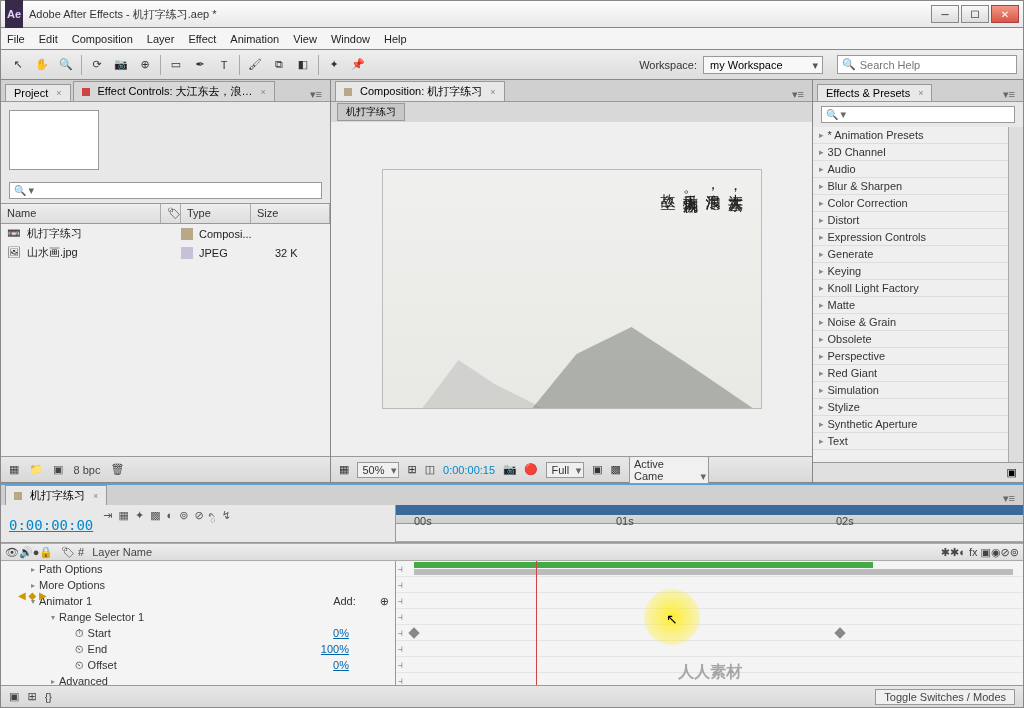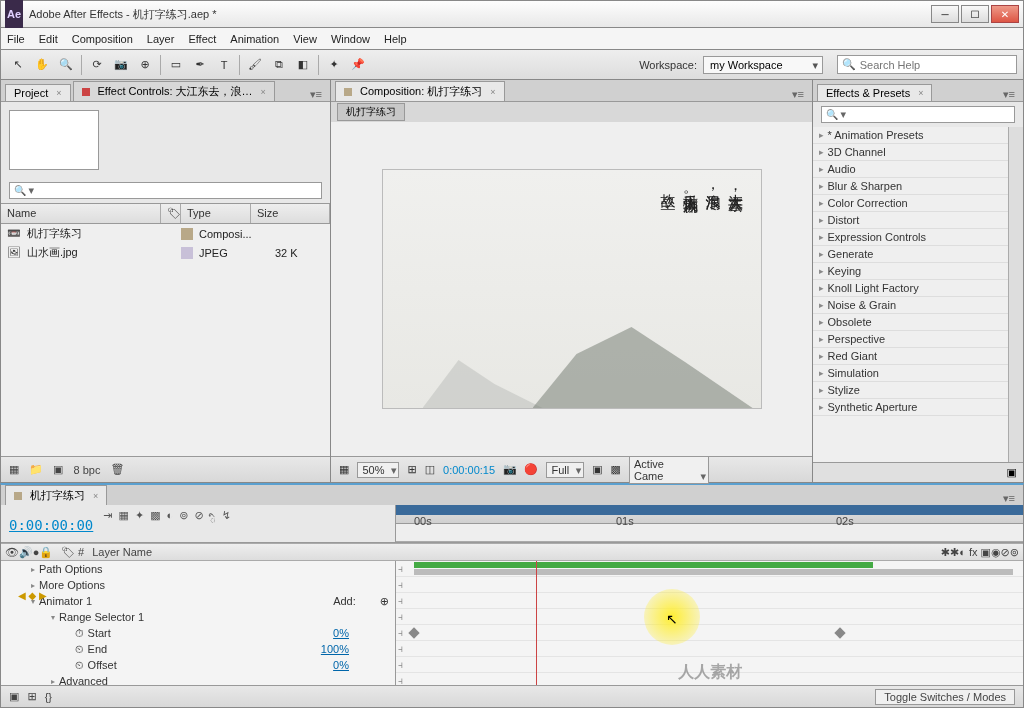--- a/index.html
+++ b/index.html
@@ -249,27 +249,29 @@
         <div class="fx-item">* Animation Presets</div>
         <div class="fx-item">3D Channel</div>
         <div class="fx-item">Audio</div>
         <div class="fx-item">Blur &amp; Sharpen</div>
         <div class="fx-item">Color Correction</div>
         <div class="fx-item">Distort</div>
         <div class="fx-item">Expression Controls</div>
         <div class="fx-item">Generate</div>
         <div class="fx-item">Keying</div>
         <div class="fx-item">Knoll Light Factory</div>
+        <div class="fx-item">Matte</div>
         <div class="fx-item">Noise &amp; Grain</div>
         <div class="fx-item">Obsolete</div>
         <div class="fx-item">Perspective</div>
         <div class="fx-item">Red Giant</div>
         <div class="fx-item">Simulation</div>
         <div class="fx-item">Stylize</div>
         <div class="fx-item">Synthetic Aperture</div>
+        <div class="fx-item">Text</div>
       </div>
       <div class="fx-scroll"></div>
     </div>
     <div style="height:20px;border-top:1px solid #999;background:#e0e0e0;display:flex;align-items:center;justify-content:flex-end;padding:0 6px">
       <span>▣</span>
     </div>
   </div>
 
 </div>
 

